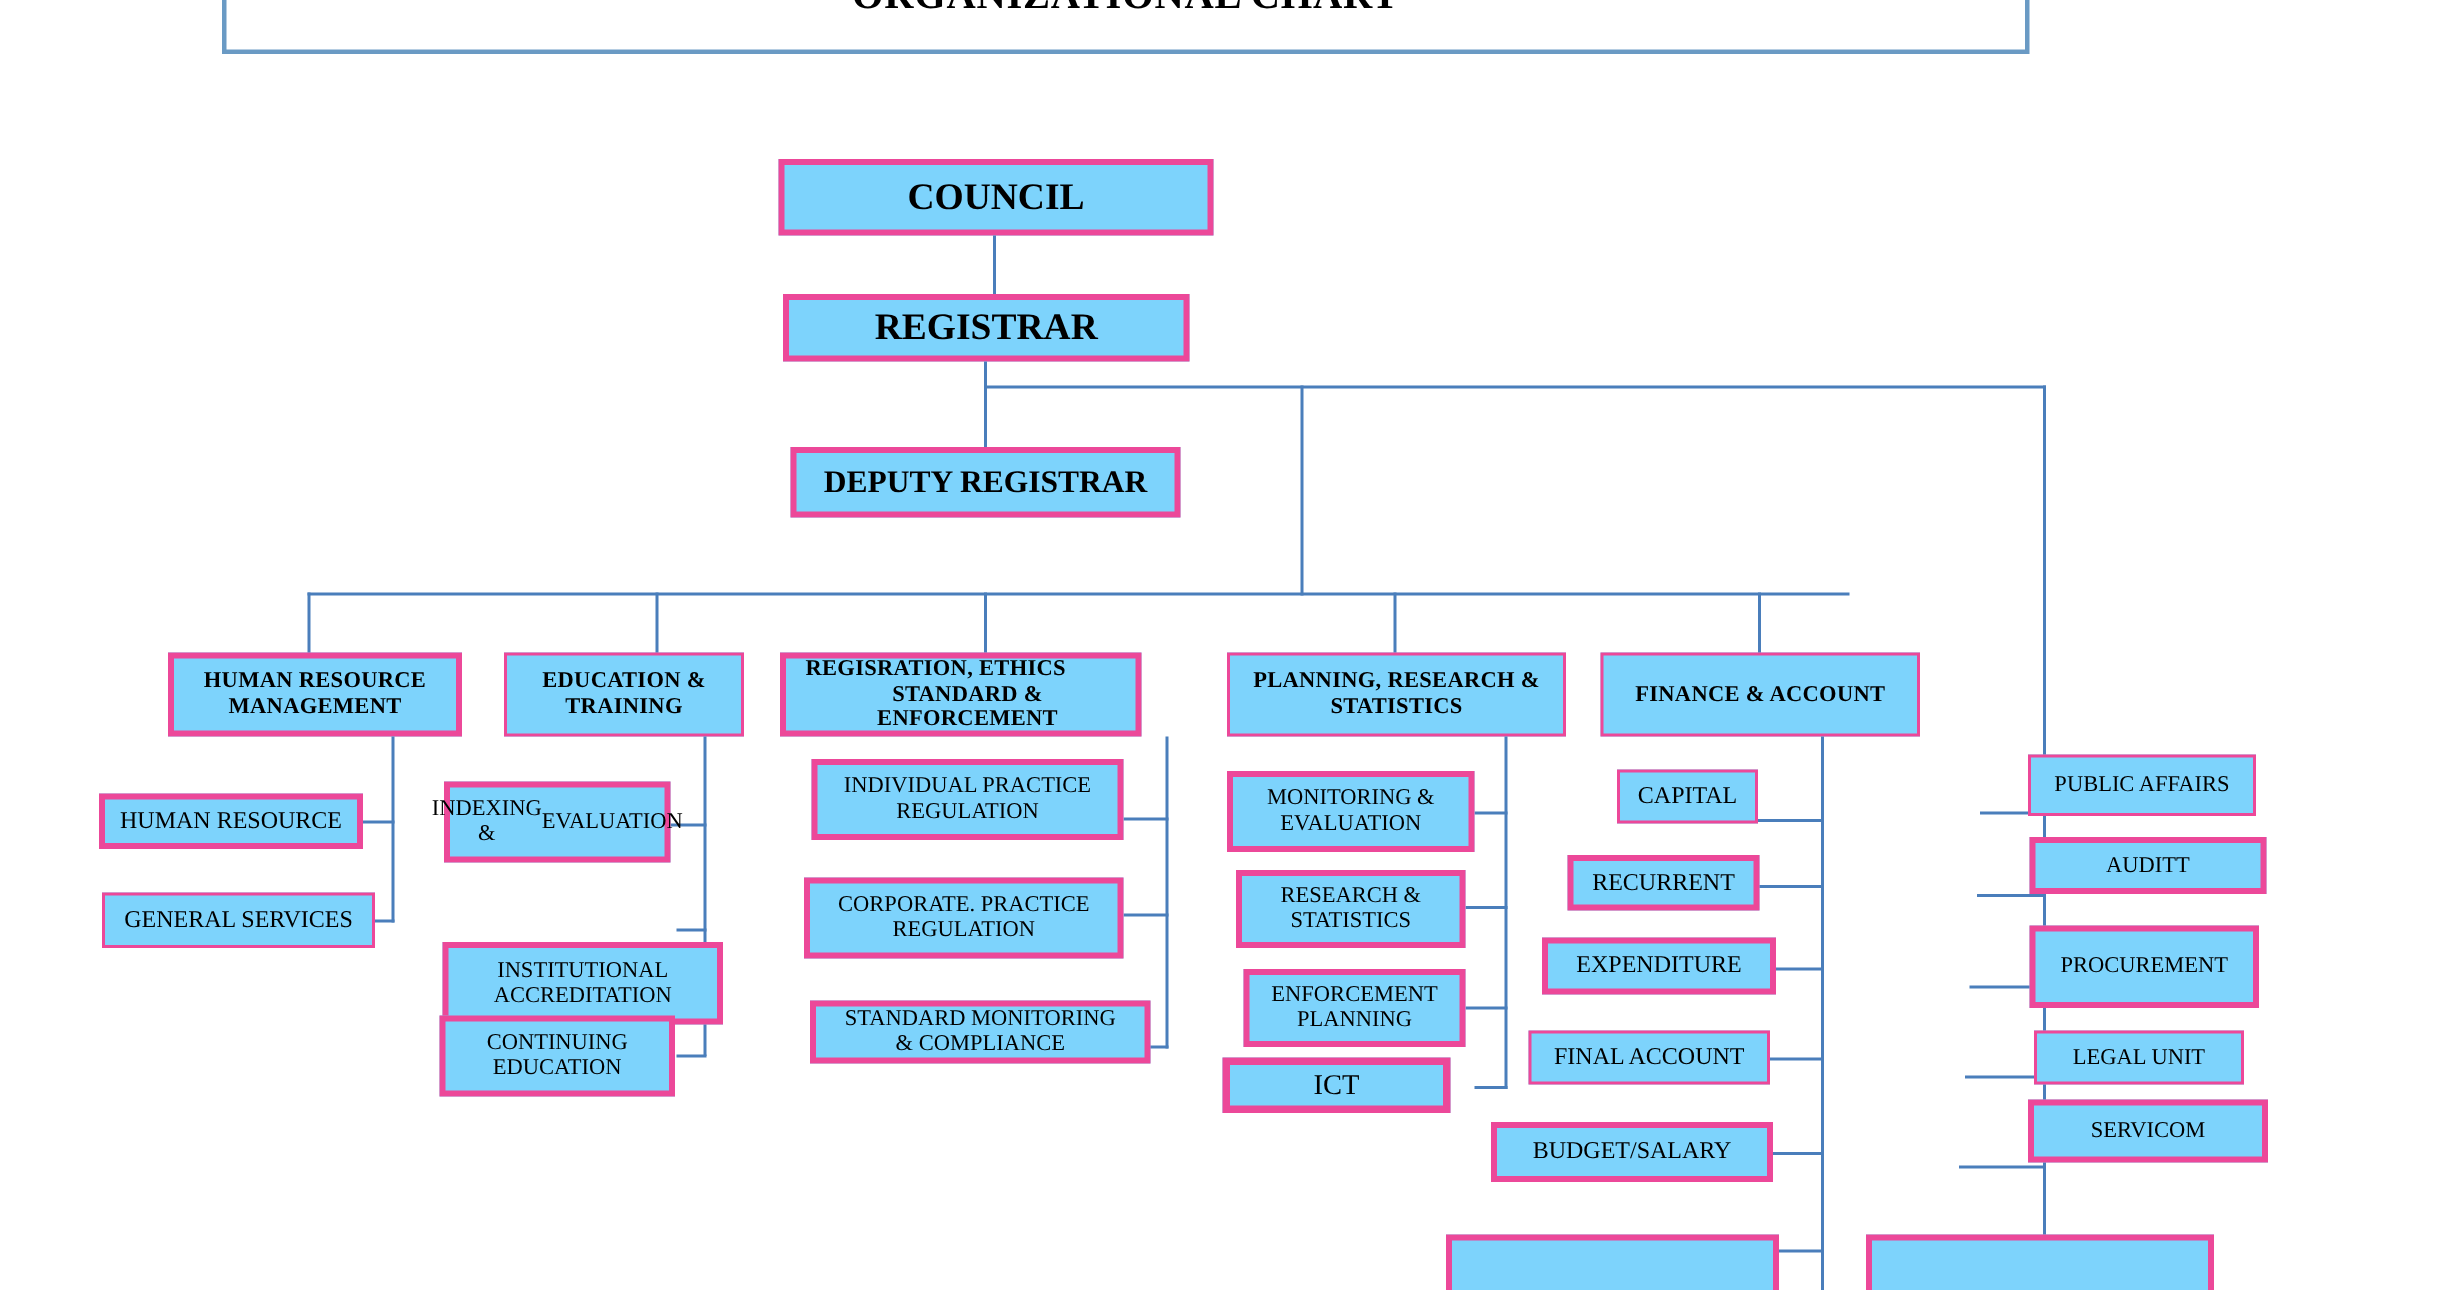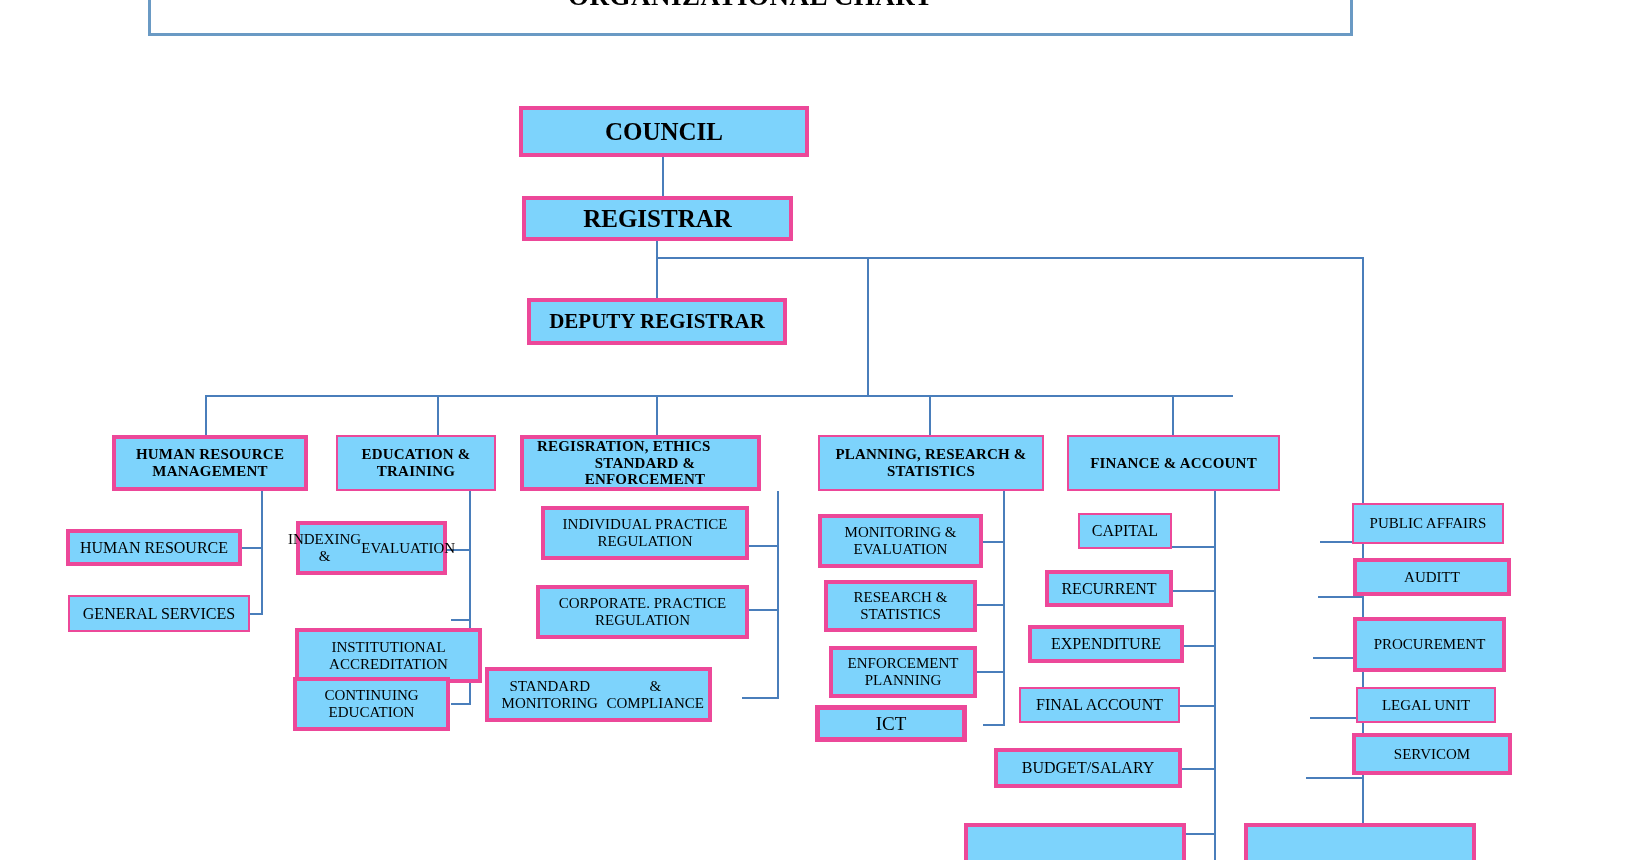--- a/index.html
+++ b/index.html
@@ -146,21 +146,21 @@
   <div class="ln lnh" style="left:742px;top:697px;width:37px;height:2px;"></div>
 
   <div class="box thick" style="left:541px;top:506px;width:208px;height:54px;flex-direction:column;">
     <span class="t-sub-s">INDIVIDUAL PRACTICE</span>
     <span class="t-sub-s">REGULATION</span>
   </div>
   <div class="box thick" style="left:536px;top:585px;width:213px;height:54px;flex-direction:column;">
     <span class="t-sub-s">CORPORATE. PRACTICE</span>
     <span class="t-sub-s">REGULATION</span>
   </div>
-  <div class="box thick" style="left:485px;top:667px;width:227px;height:55px;flex-direction:row;">
+  <div class="box thick" style="left:540px;top:667px;width:227px;height:42px;flex-direction:column;">
     <span class="t-sub-s">STANDARD MONITORING</span>
     <span class="t-sub-s">&amp; COMPLIANCE</span>
   </div>
 
   <div class="ln lnv" style="left:1003px;top:491px;width:2px;height:235px;"></div>
   <div class="ln lnh" style="left:983px;top:541px;width:22px;height:2px;"></div>
   <div class="ln lnh" style="left:977px;top:604px;width:28px;height:2px;"></div>
   <div class="ln lnh" style="left:977px;top:671px;width:28px;height:2px;"></div>
   <div class="ln lnh" style="left:983px;top:724px;width:22px;height:2px;"></div>
 

